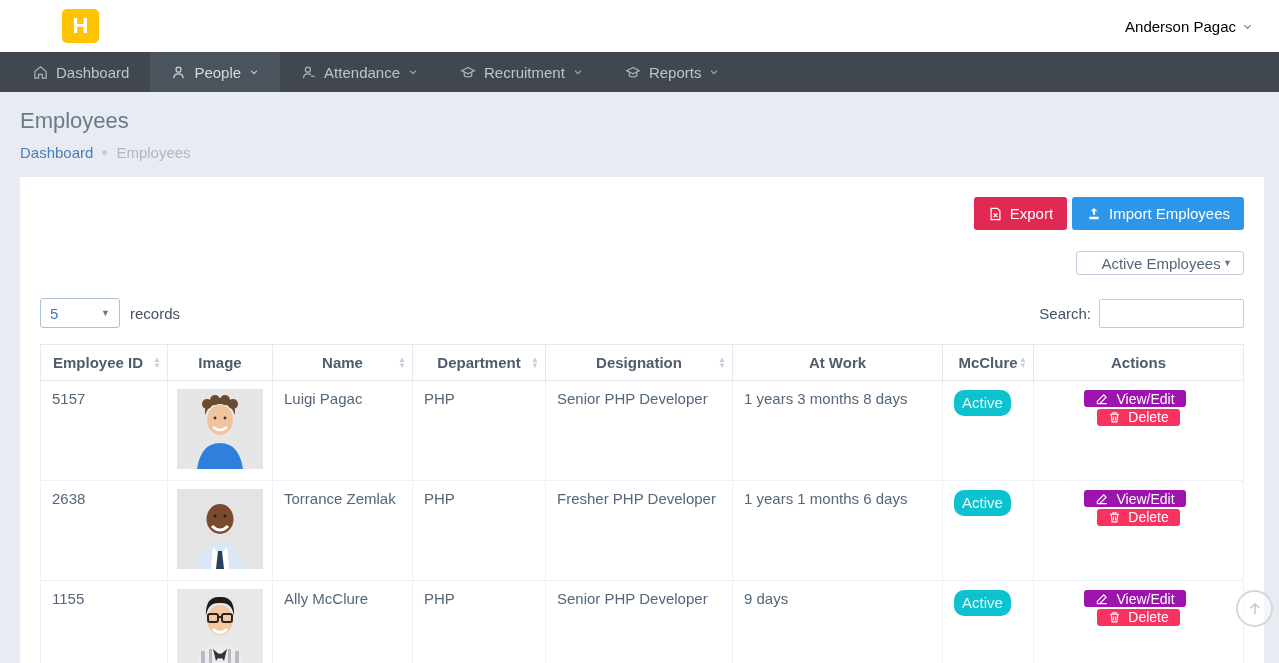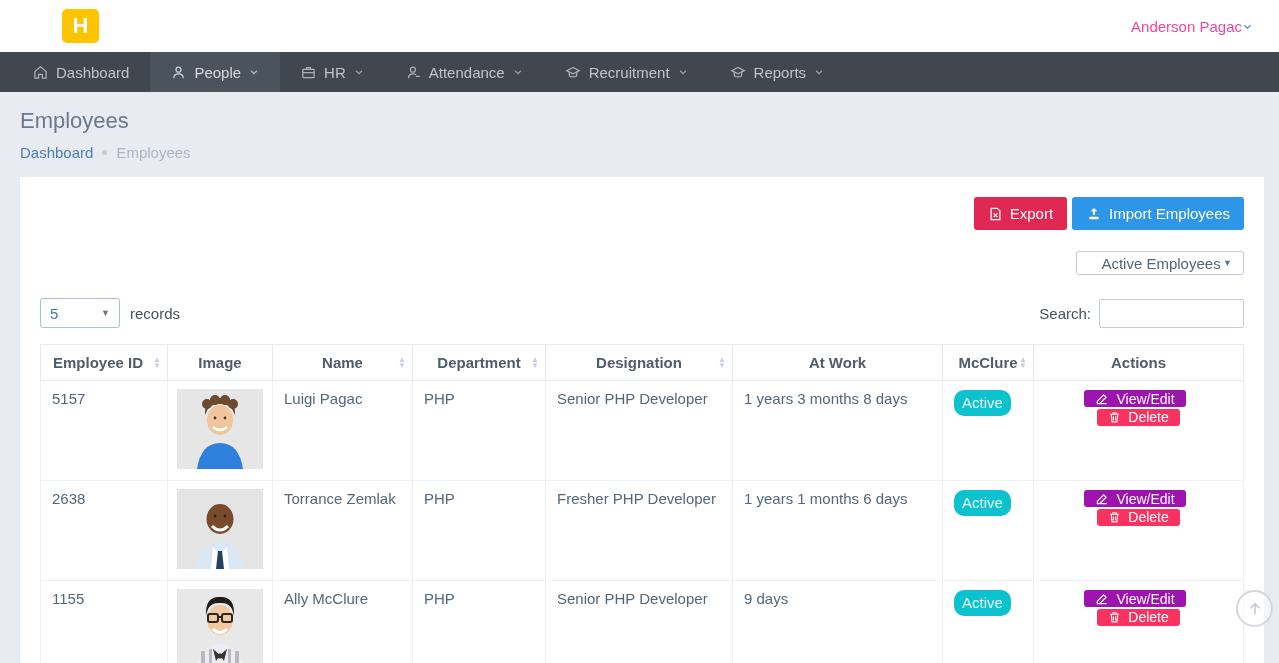--- a/index.html
+++ b/index.html
@@ -8,21 +8,21 @@
     --navbar-active-bg:#4b535d; --link-blue:#4a7eb5; --logo-yellow:#fec400;
   }
   *{box-sizing:border-box;margin:0;padding:0}
   html,body{width:1279px;height:663px;overflow:hidden}
   body{font-family:"Liberation Sans",sans-serif;background:#e9ebf3;color:#54667a}
 
   
   .topbar{height:52px;background:#ffffff;display:flex;align-items:center;justify-content:space-between}
   .logo{width:37px;height:34px;margin-left:62px;background:var(--logo-yellow);border-radius:5px;
         color:#fff;font-size:22px;font-weight:bold;display:flex;align-items:center;justify-content:center;cursor:pointer}
-  .usermenu{display:flex;align-items:center;margin-right:26px;color:#ec4899;font-size:15px;cursor:pointer}
+  .usermenu{display:flex;align-items:center;gap:6px;margin-right:26px;color:#000000;font-size:15px;cursor:pointer}
   .usermenu svg{stroke:#5695ce}
 
   
   .nav{height:40px;background:var(--navbar-bg);display:flex;align-items:stretch;padding-left:12px}
   .nav-item{display:flex;align-items:center;gap:8px;padding:0 21px;color:#bfc4ca;font-size:15px;cursor:pointer;white-space:nowrap}
   .nav-item.active{background:var(--navbar-active-bg);color:#d6dade}
   .nav-item svg{stroke:#aab0b7;flex:none}
   .nav-item.active svg{stroke:#cdd2d7}
   .chev{opacity:.85}
 
@@ -97,30 +97,20 @@
         <path d="M3 10.5 12 3l9 7.5V21h-6v-6h-6v6H3z"></path>
       </svg>
     <span>Dashboard</span>
   </div>
   <div class="nav-item active">
     <svg width="15" height="15" viewBox="0 0 24 24" fill="none" stroke-width="2">
         <circle cx="12" cy="7.5" r="4"></circle>
         <path d="M4.5 21c0-4.5 3-7 7.5-7s7.5 2.5 7.5 7"></path>
       </svg>
     <span>People</span>
-    <svg class="chev" width="10" height="10" viewBox="0 0 24 24" fill="none" stroke-width="3">
-        <polyline points="5 9 12 16 19 9"></polyline>
-      </svg>
-  </div>
-  <div class="nav-item">
-    <svg width="15" height="15" viewBox="0 0 24 24" fill="none" stroke-width="2">
-        <rect x="3" y="7" width="18" height="13" rx="1"></rect>
-        <path d="M9 7V4h6v3M3 12h18"></path>
-      </svg>
-    <span>HR</span>
     <svg class="chev" width="10" height="10" viewBox="0 0 24 24" fill="none" stroke-width="3">
         <polyline points="5 9 12 16 19 9"></polyline>
       </svg>
   </div>
   <div class="nav-item">
     <svg width="15" height="15" viewBox="0 0 24 24" fill="none" stroke-width="2">
         <circle cx="11" cy="7.5" r="4"></circle>
         <path d="M4 21c0-4.5 2.8-7 7-7 2 0 3.7.5 5 1.5M16 18h6"></path>
       </svg>
     <span>Attendance</span>

